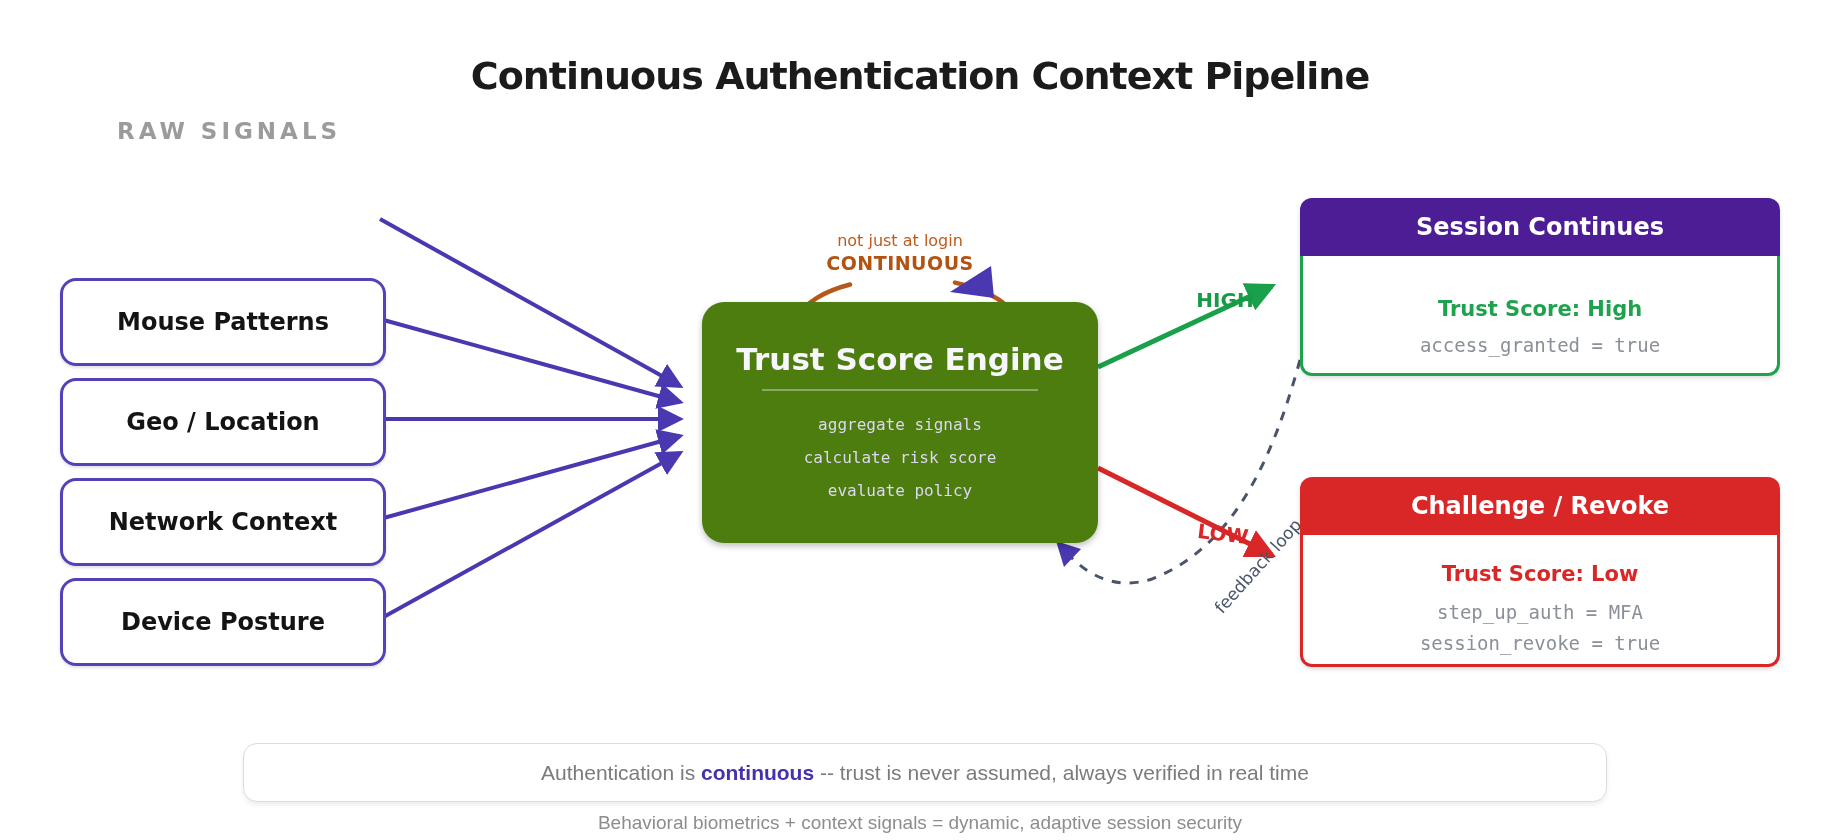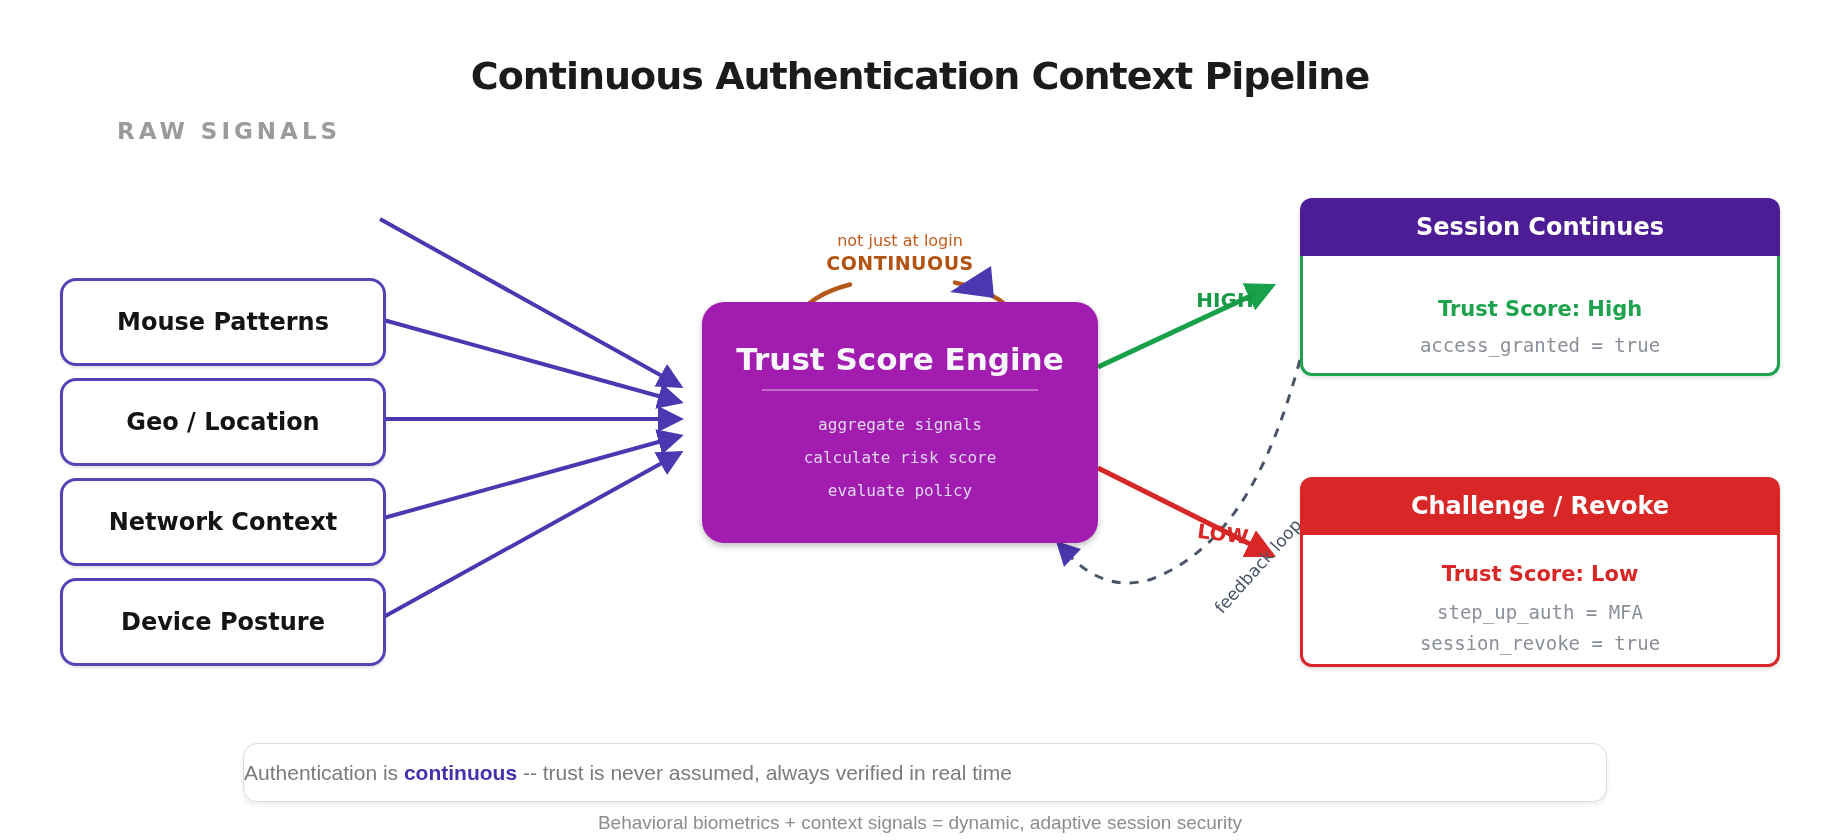--- a/index.html
+++ b/index.html
@@ -10,21 +10,21 @@
 
   .title{left:0;right:0;top:54px;text-align:center;font-size:38px;font-weight:bold;
          color:#1b1b1b;letter-spacing:-1px;line-height:44px;}
 
   .raw-label{left:117px;top:118px;font-size:23px;font-weight:bold;color:#9b9b9b;letter-spacing:4px;}
 
   .signal-box{left:60px;width:320px;height:82px;background:#ffffff;border:3.5px solid #5443b8;
               border-radius:16px;display:flex;align-items:center;justify-content:center;
               font-size:24px;font-weight:bold;color:#141414;box-shadow:0 2px 3px rgba(0,0,0,.12);}
 
-  .engine{left:702px;top:302px;width:396px;height:241px;background:#a21caf;border-radius:22px;
+  .engine{left:702px;top:302px;width:396px;height:241px;background:#4d7c0f;border-radius:22px;
           box-shadow:0 3px 6px rgba(0,0,0,.25);color:#fff;text-align:center;}
   .engine-title{margin-top:38px;font-size:31px;font-weight:bold;line-height:38px;color:#f7f6fd;}
   .engine-divider{height:2px;background:rgba(255,255,255,.35);margin:11px 60px 0 60px;}
   .engine-steps{margin-top:17px;font-family:"DejaVu Sans Mono","Liberation Mono",monospace;
                 font-size:16px;line-height:33px;color:#ddd8f2;}
 
   .loop-line1{left:790px;top:231px;width:220px;text-align:center;font-size:16px;color:#c25a1c;}
   .loop-line2{left:790px;top:252px;width:220px;text-align:center;font-size:19px;font-weight:bold;
               color:#b35312;letter-spacing:.5px;}
 
@@ -45,21 +45,21 @@
   .green  .outcome-body{border:3px solid #1ea24d;border-top:none;height:101px;padding-top:16px;}
   .green  .outcome-score{color:#1fa24d;padding-top:24px;}
   .green  .outcome-detail{margin-top:8px;}
   .red    .outcome-header{background:#d92626;}
   .red    .outcome-body{border:3px solid #d92626;border-top:none;height:129px;}
   .red    .outcome-score{color:#d92626;padding-top:26px;}
   .red    .outcome-detail{margin-top:10px;}
 
   .banner{left:243px;top:743px;width:1362px;height:57px;background:#ffffff;border:1.5px solid #dcdcdc;
           border-radius:14px;box-shadow:0 3px 5px rgba(0,0,0,.07);display:flex;align-items:center;
-          justify-content:flex-start;font-family:"Liberation Sans",sans-serif;font-size:21px;color:#7b7b7b;
+          justify-content:center;font-family:"Liberation Sans",sans-serif;font-size:21px;color:#7b7b7b;
           white-space:pre;}
   .banner b{color:#4630ae;}
   .footer{left:0;right:0;top:812px;text-align:center;font-family:"Liberation Sans",sans-serif;
           font-size:19px;color:#8d8d8d;}
 </style>
 </head>
 <body>
 
 <div id="canvas">
 

